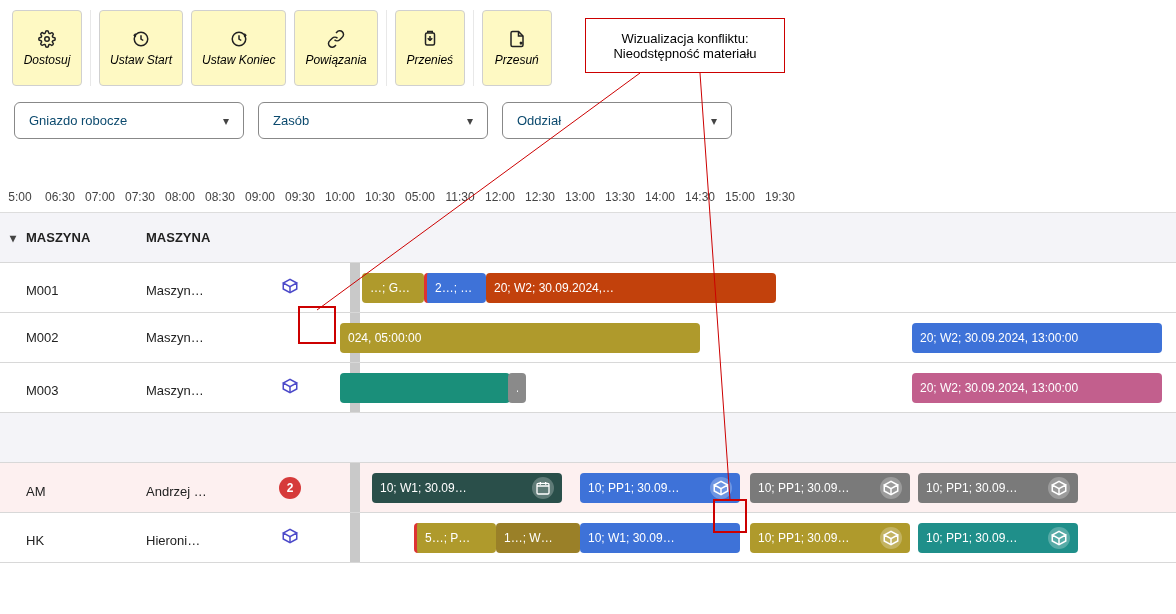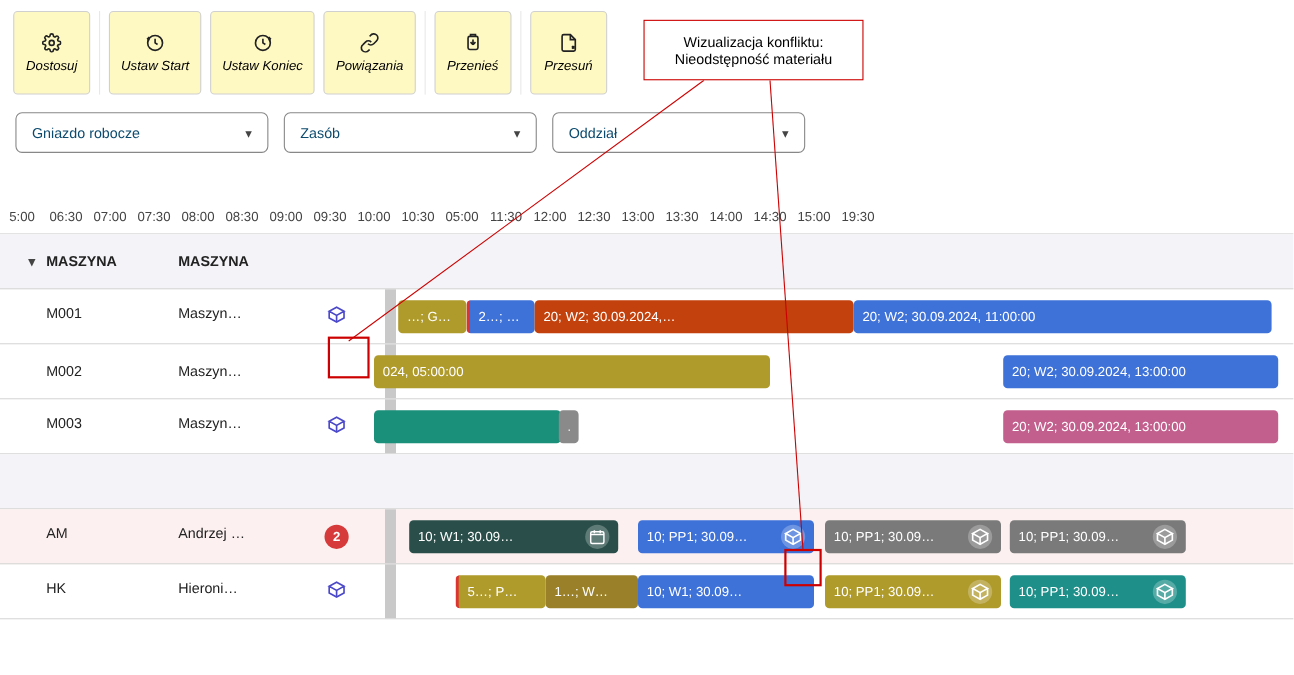--- a/index.html
+++ b/index.html
@@ -25,21 +25,21 @@
   .col-konf { width: 62px; text-align: right; }
   .date-area { flex: 1; }
   .date-title { font-size: 13px; color: #333; padding-left: 4px; padding-top: 4px; }
   .ticks { display: flex; height: 30px; align-items: center; font-size: 12px; color: #444; }
   .tick { width: 40px; text-align: center; flex-shrink: 0; }
 
   
   .row { display: flex; align-items: center; height: 50px; border-bottom: 1px solid #d8d8d8; }
   .row.group { background: #f4f4f8; font-weight: 600; }
   .row.hl { background: #fdf0f0; }
-  .row-left { display: flex; width: 350px; align-items: flex-start; padding-left: 16px; }
+  .row-left { display: flex; width: 350px; align-items: flex-end; }
   .expand { width: 26px; display: flex; justify-content: center; color: #4b49c9; cursor: pointer; }
   .row .col-kod, .row .col-nazwa { font-size: 13px; color: #222; }
   .conf-slot { width: 48px; display: flex; justify-content: center; align-items: center; }
   .conf-box-icon { color: #4b49c9; }
   .conf-badge { width: 22px; height: 22px; border-radius: 50%; background: #d63a3a; color:#fff; display:flex; align-items:center; justify-content:center; font-size: 12px; font-weight: 600; }
 
   .row-gantt { flex: 1; position: relative; height: 100%; }
   .gantt-scroll-handle { position: absolute; left: 0; top: 0; width: 10px; bottom: 0; background: #c9c9c9; }
 
   .bar { position: absolute; height: 30px; top: 10px; border-radius: 4px; color: #fff; font-size: 12px; display: flex; align-items: center; padding: 0 8px; overflow: hidden; white-space: nowrap; cursor: pointer; }
@@ -200,23 +200,20 @@
           <div class="gantt-scroll-handle"></div>
           <div class="bar" style="left: 12px; width: 62px; background: rgb(175, 154, 44);">
             <span class="bar-label">…; G…</span>
           </div>
           <div class="bar edge-left" style="left: 74px; width: 62px; background: rgb(62, 114, 216);">
             <span class="bar-label">2…; G…</span>
           </div>
           <div class="bar" style="left: 136px; width: 290px; background: #c2410c;">
             <span class="bar-label">20; W2; 30.09.2024,…</span>
           </div>
-          <div class="bar" style="left: 426px; width: 380px; background: rgb(62, 114, 216);">
-            <span class="bar-label">20; W2; 30.09.2024, 11:00:00</span>
-          </div>
         </div>
       </div>
       <div class="row">
         <div class="row-left">
           <div class="expand"></div>
           <div class="col-kod">M002</div>
           <div class="col-nazwa">Maszyn…</div>
           <div class="conf-slot"></div>
         </div>
         <div class="row-gantt">

